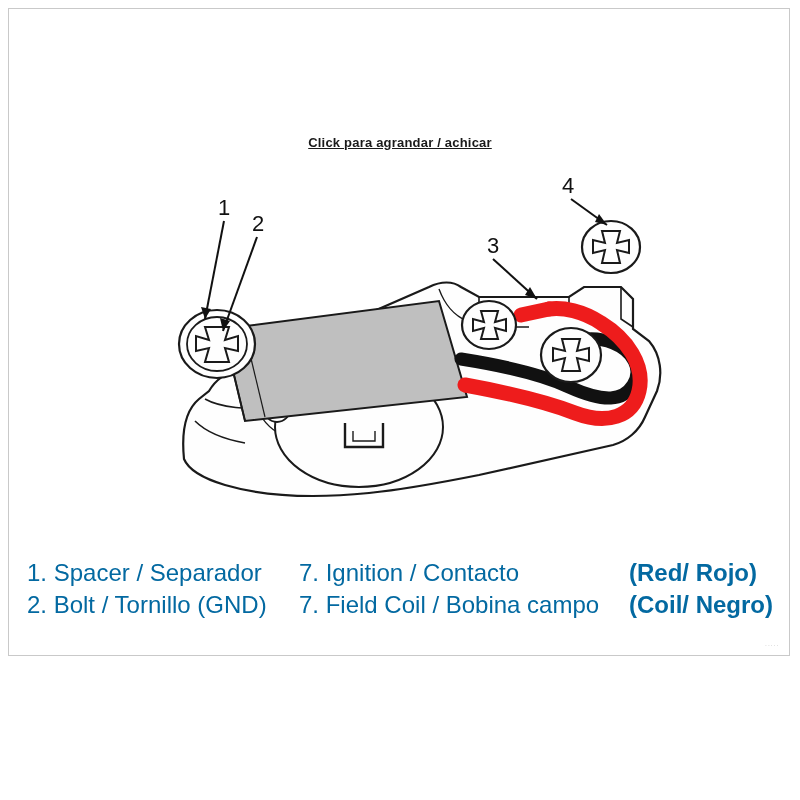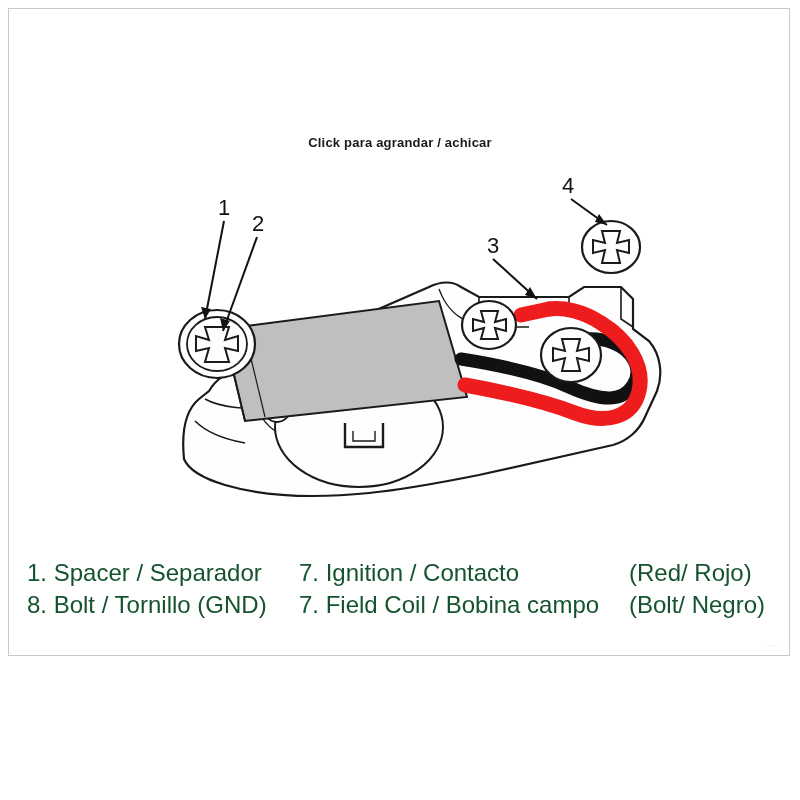--- a/index.html
+++ b/index.html
@@ -32,20 +32,21 @@
   .hint {
     position: absolute;
     left: 0;
     top: 126px;
     width: 782px;
     text-align: center;
     font-size: 13px;
     font-weight: bold;
     color: #1a1a1a;
     letter-spacing: 0.2px;
+    text-decoration: underline;
   }
   .diagram {
     position: absolute;
     left: 0;
     top: 150px;
     width: 782px;
     height: 370px;
   }
   .legend {
     position: absolute;
@@ -55,27 +56,27 @@
     font-size: 0px;
   }
   .legend-row {
     white-space: nowrap;
     height: 32px;
     font-size: 0;
   }
   .legend-cell {
     display: inline-block;
     font-size: 24px;
-    color: #14532d;
+    color: #0369a1;
     vertical-align: top;
     line-height: 32px;
   }
   .c1 { width: 272px; }
   .c2 { width: 330px; }
-  .c3 { width: 150px; }
+  .c3 { width: 150px; font-weight: bold; }
   .watermark {
     position: absolute;
     right: 10px;
     bottom: 6px;
     font-size: 7px;
     color: #d8d8d8;
     letter-spacing: 0.5px;
   }
 </style>
 </head>
@@ -197,21 +198,21 @@
       </svg>
     </div>
 
     <div class="legend">
       <div class="legend-row">
         <span class="legend-cell c1">1. Spacer / Separador</span>
         <span class="legend-cell c2">7. Ignition / Contacto</span>
         <span class="legend-cell c3">(Red/ Rojo)</span>
       </div>
       <div class="legend-row">
-        <span class="legend-cell c1">8. Bolt / Tornillo (GND)</span>
+        <span class="legend-cell c1">2. Bolt / Tornillo (GND)</span>
         <span class="legend-cell c2">7. Field Coil / Bobina campo</span>
-        <span class="legend-cell c3">(Bolt/ Negro)</span>
+        <span class="legend-cell c3">(Coil/ Negro)</span>
       </div>
     </div>
 
     <div class="watermark">·····</div>
   </div>
 </div>
 
 </body></html>

